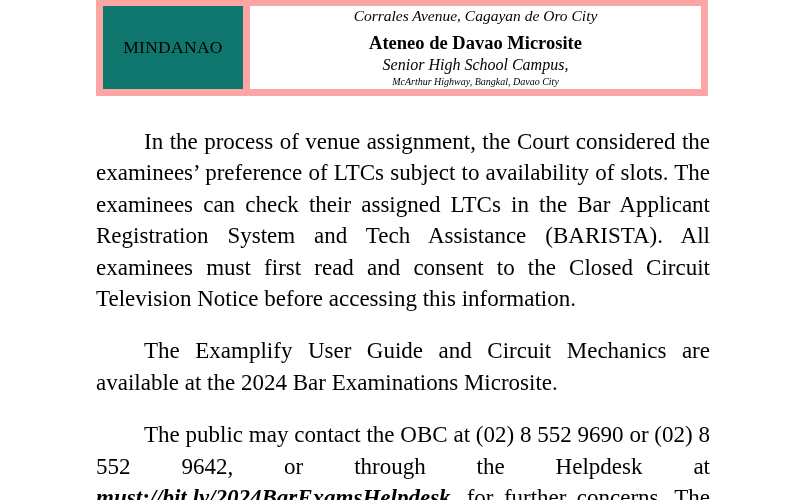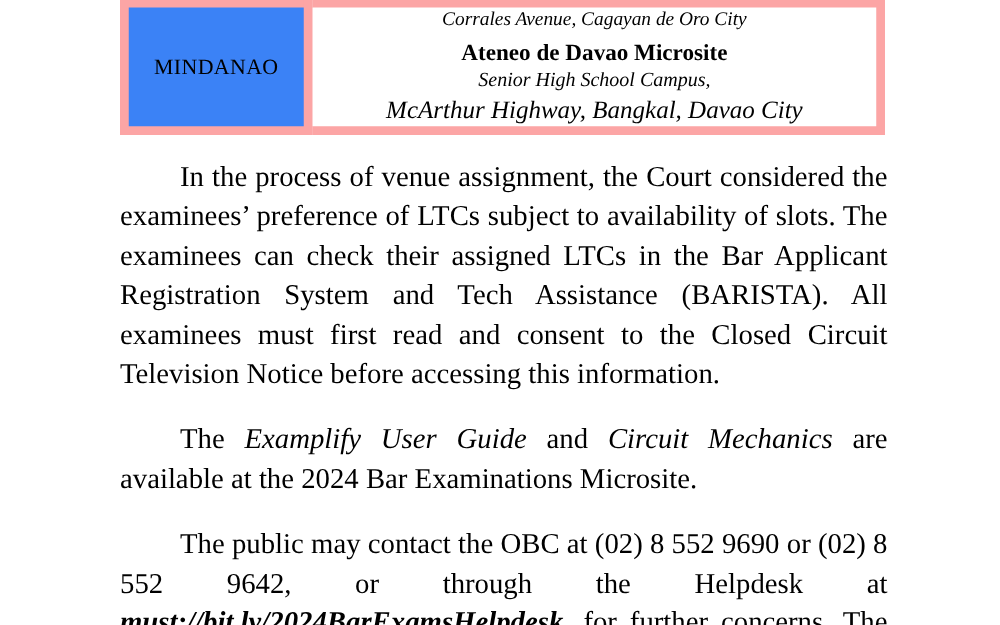--- a/index.html
+++ b/index.html
@@ -30,21 +30,21 @@
     border-collapse: collapse;
     table-layout: fixed;
   }
   .venue-table td {
     border: 7px solid #fca5a5;
     padding: 0;
     vertical-align: middle;
   }
   .region-cell {
     width: 140px;
-    background: #3b82f6;
+    background: #0f766e;
     text-align: center;
     font-size: 17.5px;
     letter-spacing: 0.3px;
     padding: 2px 4px 8px 4px;
     vertical-align: top;
   }
   .venue-cell {
     padding: 0 6px 6px 6px;
     text-align: center;
     line-height: 1.26;
@@ -59,21 +59,21 @@
     font-size: 18.5px;
     margin-top: 6px;
   }
   .venue-sub {
     font-style: italic;
     font-size: 16px;
     margin-top: 0;
   }
   .venue-addr {
     font-style: italic;
-    font-size: 20px;
+    font-size: 10px;
     margin-top: 1px;
   }
 
   
   .body-text {
     position: absolute;
     left: 96px;
     top: 126px;
     width: 614px;
   }
@@ -82,21 +82,20 @@
     font-size: 23px;
     line-height: 1.365;
     text-align: justify;
     text-indent: 48px;
     text-justify: inter-word;
   }
   p.para:last-child {
     margin-bottom: 0;
   }
   .ital {
-    font-style: italic;
     margin-top: 13px;
   }
   .bold-ital-link {
     font-style: italic;
     font-weight: bold;
   }
 </style>
 </head>
 <body>
 

